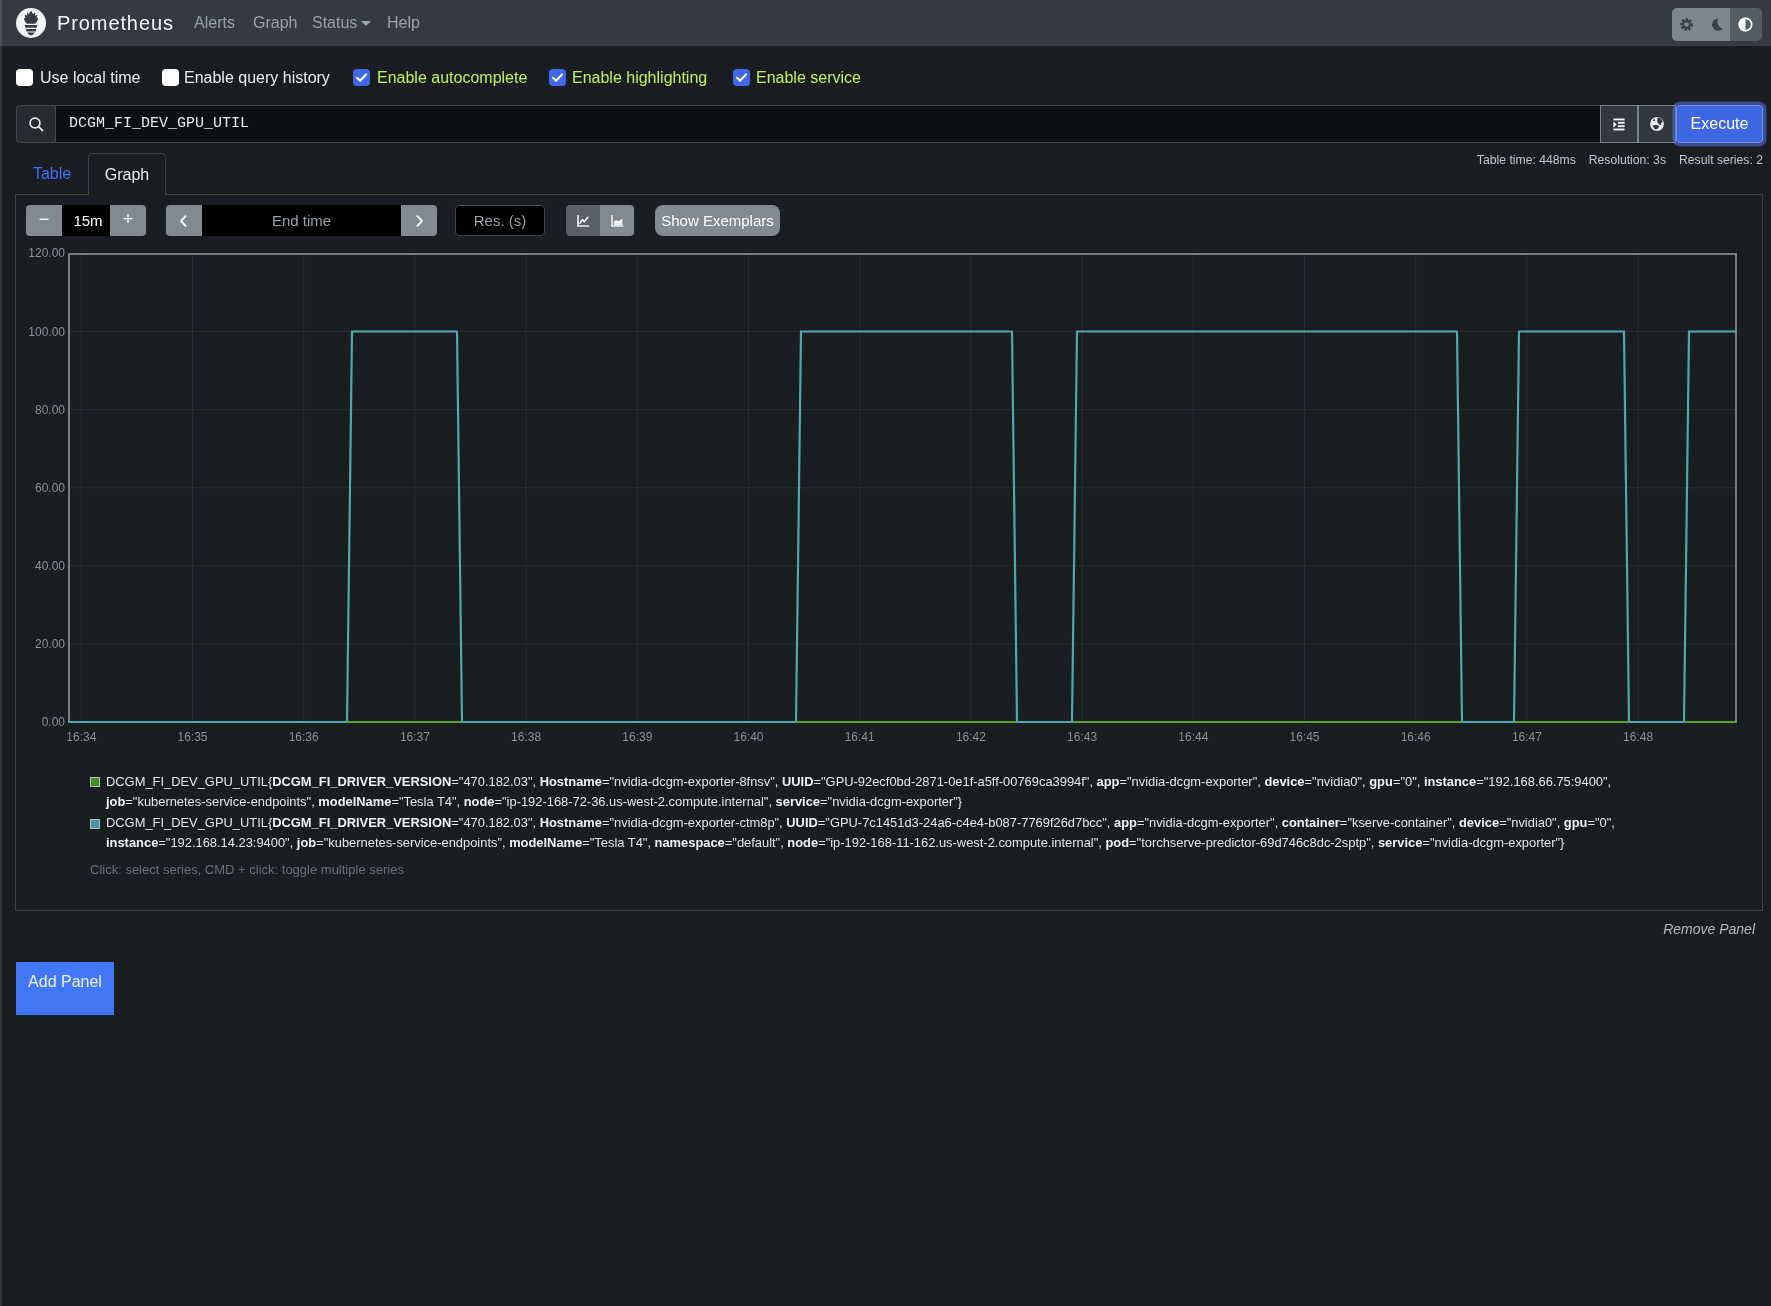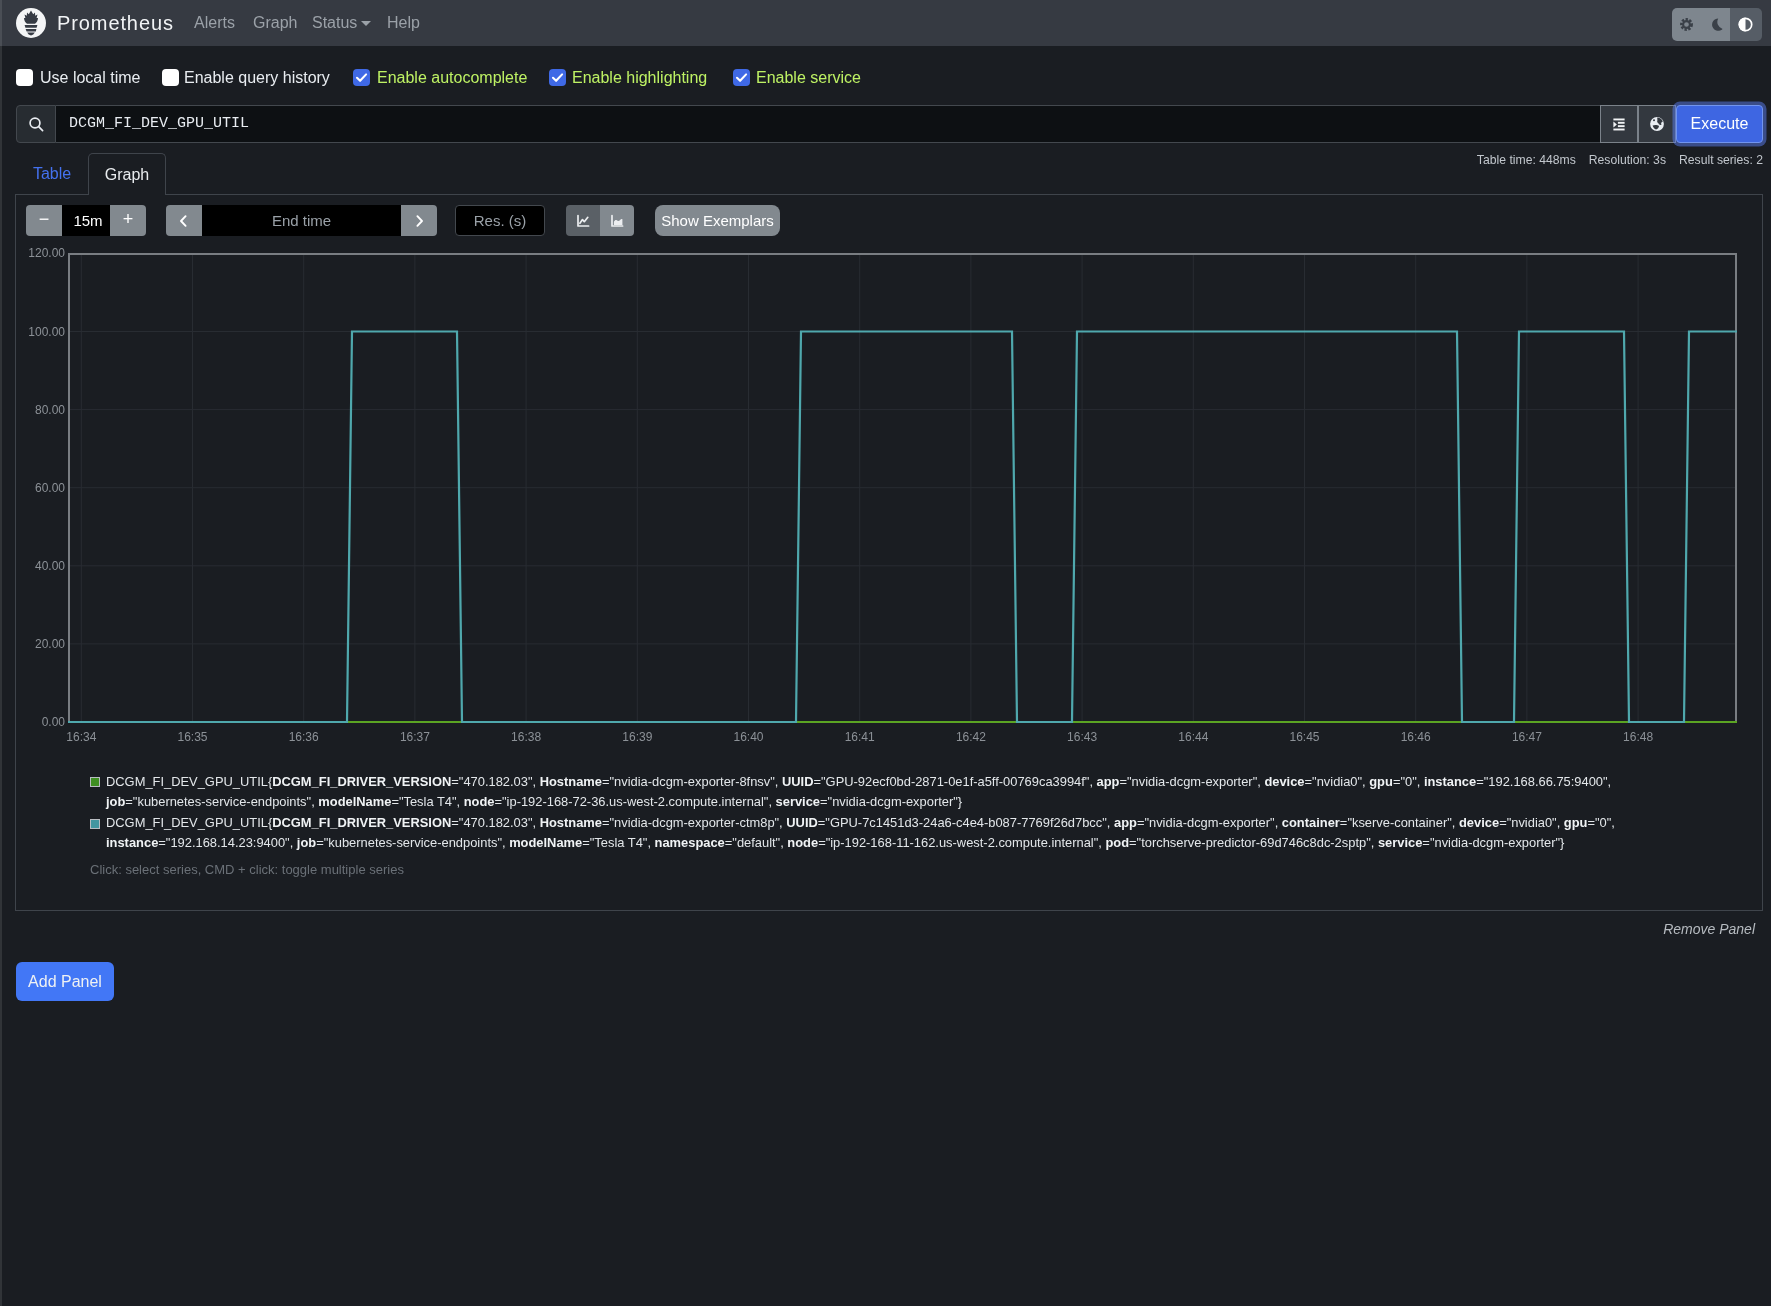--- a/index.html
+++ b/index.html
@@ -51,21 +51,21 @@
   .cbtn { position:absolute; top:205px; height:31px; background:#82898f; color:#fff; text-align:center; }
   .cinput { position:absolute; top:205px; height:31px; background:#000; color:#fff; text-align:center; line-height:31px; font-size:15px; }
   .ph { color:#9aa1a8; }
 
   
   .swatch { position:absolute; width:10px; height:10px; border:1.5px solid #b9bdc2; }
   .legend { position:absolute; left:106px; width:1660px; font-size:12.9px; line-height:19.5px; color:#e3e7ea; }
   .legend b { color:#f0f3f5; }
   .hint { position:absolute; left:90px; top:862px; font-size:13px; color:#6a7077; }
   .removep { position:absolute; left:1564px; top:921px; width:191px; text-align:right; font-size:14px; color:#b6bbc0;font-style:italic; }
-  .addp { position:absolute; left:16px; top:962px; width:98px; height:39px; background:#4277f6; border-radius:6px; color:#eef1f3; font-size:16px; text-align:center; line-height:39px; }
+  .addp { position:absolute; left:16px; top:962px; width:98px; height:53px; background:#4277f6; border-radius:0; color:#eef1f3; font-size:16px; text-align:center; line-height:39px; }
 </style>
 </head>
 <body>
 <div class="edge"></div>
 
 <div class="navbar">
   <svg class="abs" style="left:16px;top:8px" width="30" height="30" viewBox="0 0 30 30">
     <circle cx="15" cy="15" r="15" fill="#f4f5f6"></circle>
     <g fill="#363b44">
       <path d="M15,2.6 L17.2,6.2 L19.0,4.4 L19.2,7.7 L21.5,6.6 L20.6,9.9 L22.0,10.1 C22.0,12.7 20.5,14.8 19.0,15.8 L11.0,15.8 C9.5,14.8 8.0,12.7 8.0,10.1 L9.4,9.9 L8.5,6.6 L10.8,7.7 L11.0,4.4 L12.8,6.2 Z"></path>

